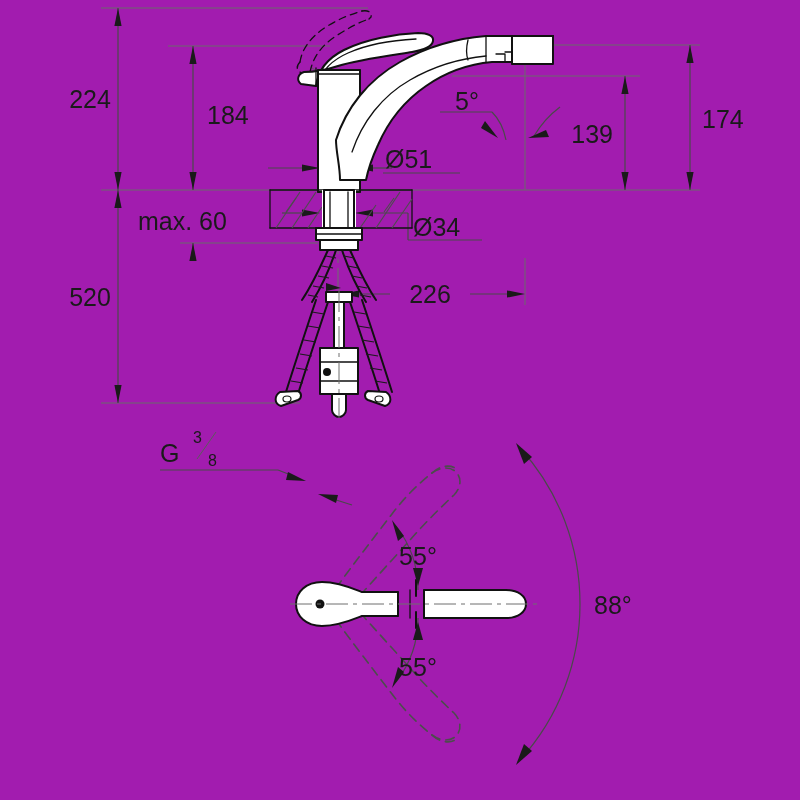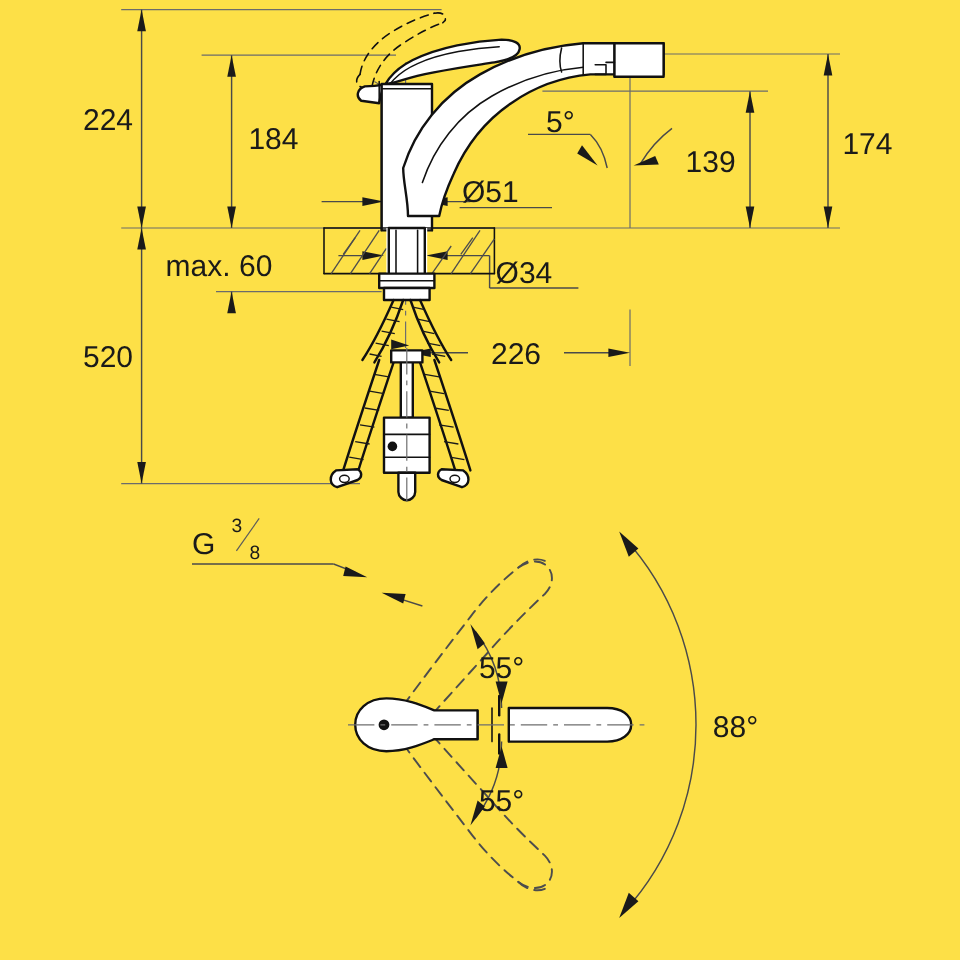--- a/index.html
+++ b/index.html
@@ -13,21 +13,21 @@
     height: 800px;
     font-family: "Liberation Sans", sans-serif;
     overflow: hidden;
     position: relative;
   }
   #sheet {
     position: absolute;
     left: 0; top: 0;
     width: 800px;
     height: 800px;
-    background: #fde047;
+    background: #a21caf;
   }
   svg.drawing {
     display: block;
     width: 800px;
     height: 800px;
   }
   text {
     font-family: "Liberation Sans", sans-serif;
     fill: #1a1a1a;
   }

